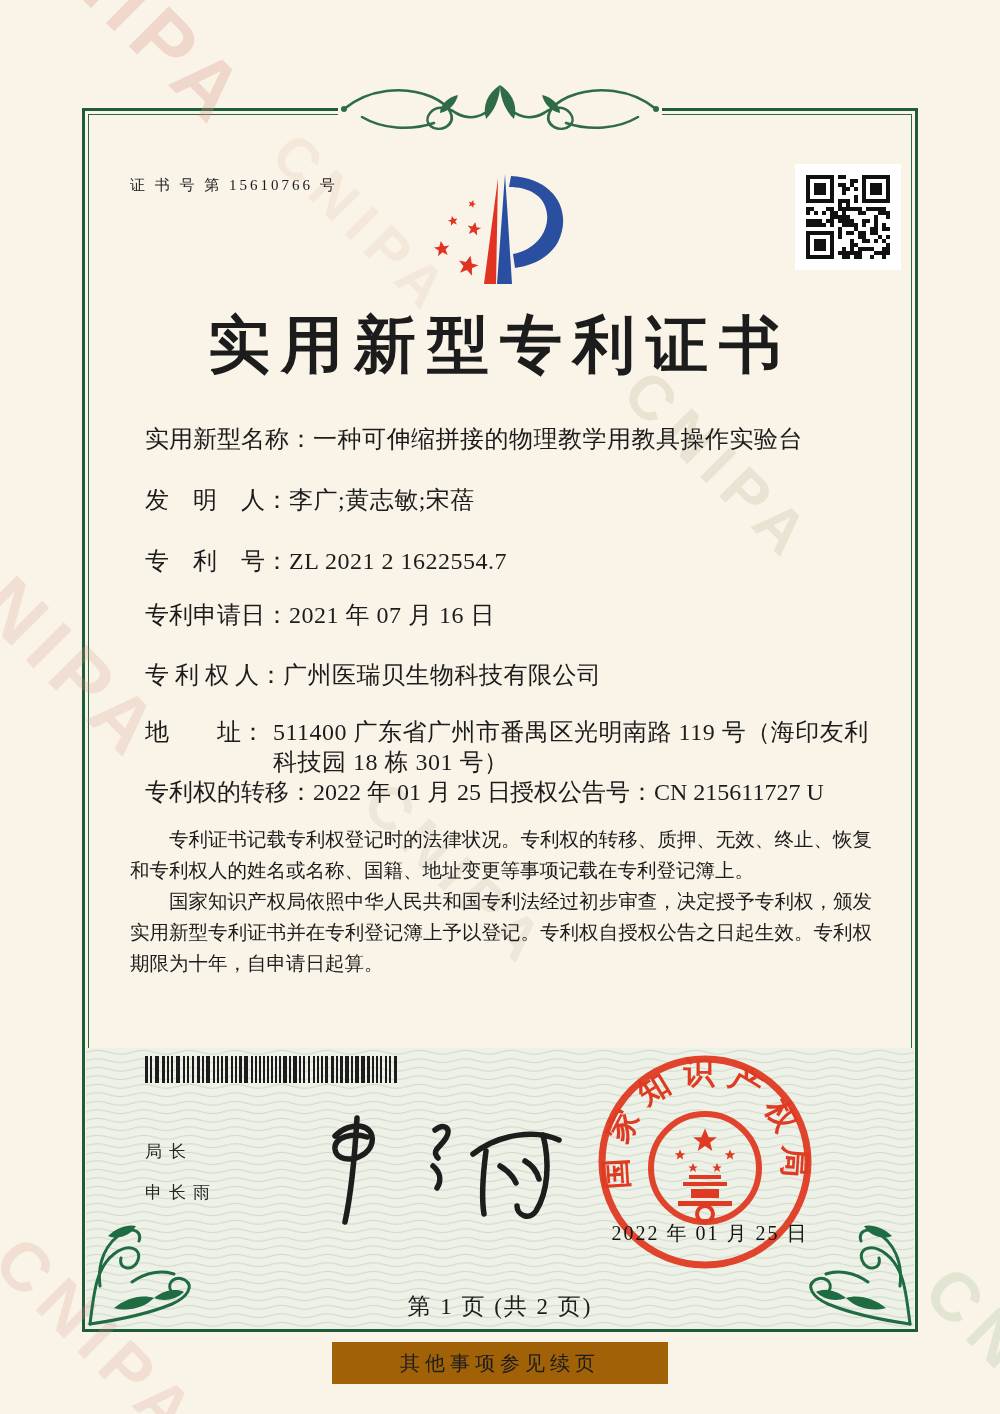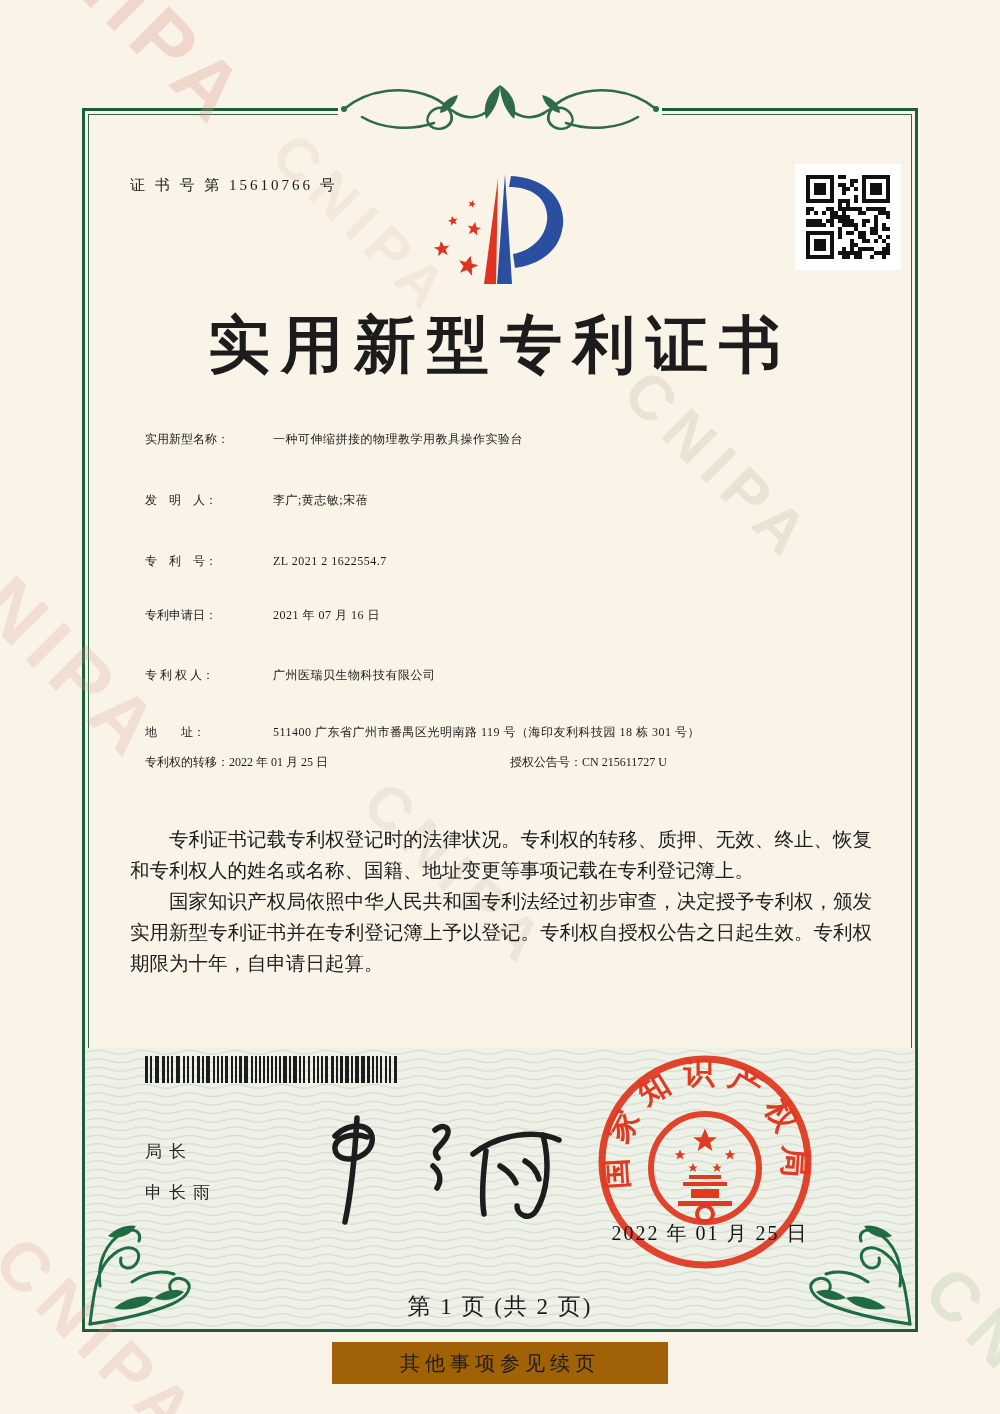--- a/index.html
+++ b/index.html
@@ -13,21 +13,21 @@
   .frame-inner{position:absolute;inset:3px;border:1px solid #2a6a45;}
   
   .waves{position:absolute;left:86px;top:1048px;z-index:0;}
   
   .certno{position:absolute;left:130px;top:176px;font-size:15px;letter-spacing:3px;z-index:2;}
   .qrback{position:absolute;left:795px;top:164px;width:106px;height:106px;background:#ffffff;z-index:2;}
   .logo{position:absolute;left:415px;top:164px;z-index:2;}
   .title{position:absolute;left:0;right:0;top:303px;text-align:center;font-size:62px;font-weight:bold;
          letter-spacing:11px;z-index:2;}
   
-  .fields{position:absolute;left:145px;top:424px;width:742px;font-size:12px;line-height:30px;z-index:2;}
+  .fields{position:absolute;left:145px;top:424px;width:742px;font-size:24px;line-height:30px;z-index:2;}
   .row{display:flex;}
   .row .lbl{flex:0 0 128px;white-space:pre;}
   .row .val{flex:1;letter-spacing:0.5px;}
   .mb31{margin-bottom:31px;}.mb32{margin-bottom:24px;}.mb30{margin-bottom:30px;}.mb27{margin-bottom:27px;}
   .grantrow{position:relative;height:30px;}
   .grant2{position:absolute;left:365px;top:0;display:flex;}
   
   .paras{position:absolute;left:130px;top:824px;width:742px;font-size:19.5px;line-height:31px;
          text-align:justify;z-index:2;}
   .paras p{margin:0;text-indent:2em;}

